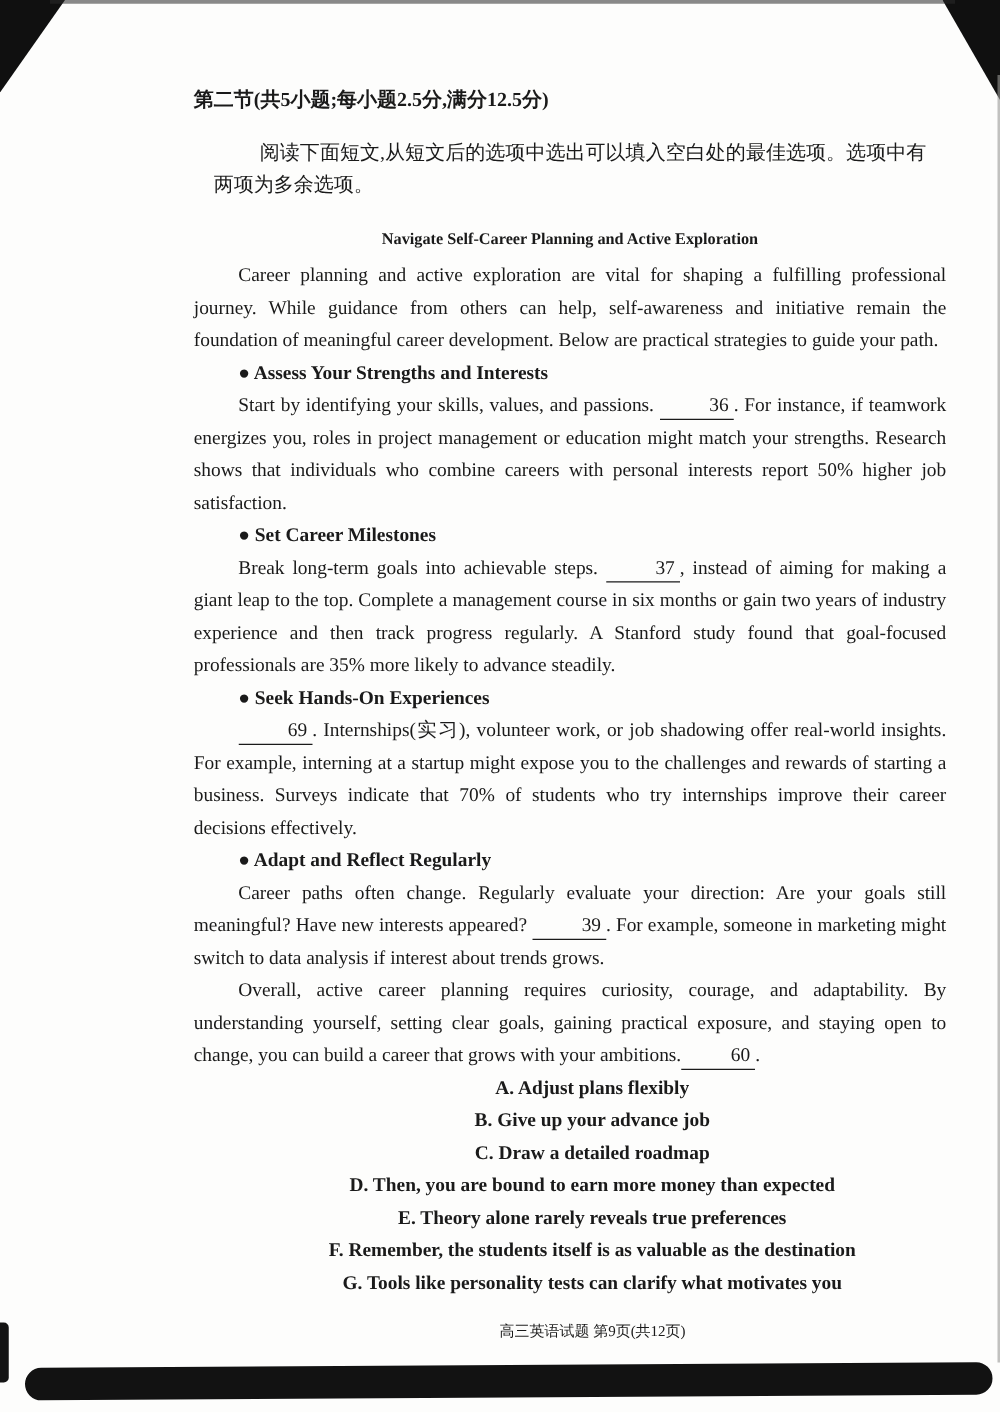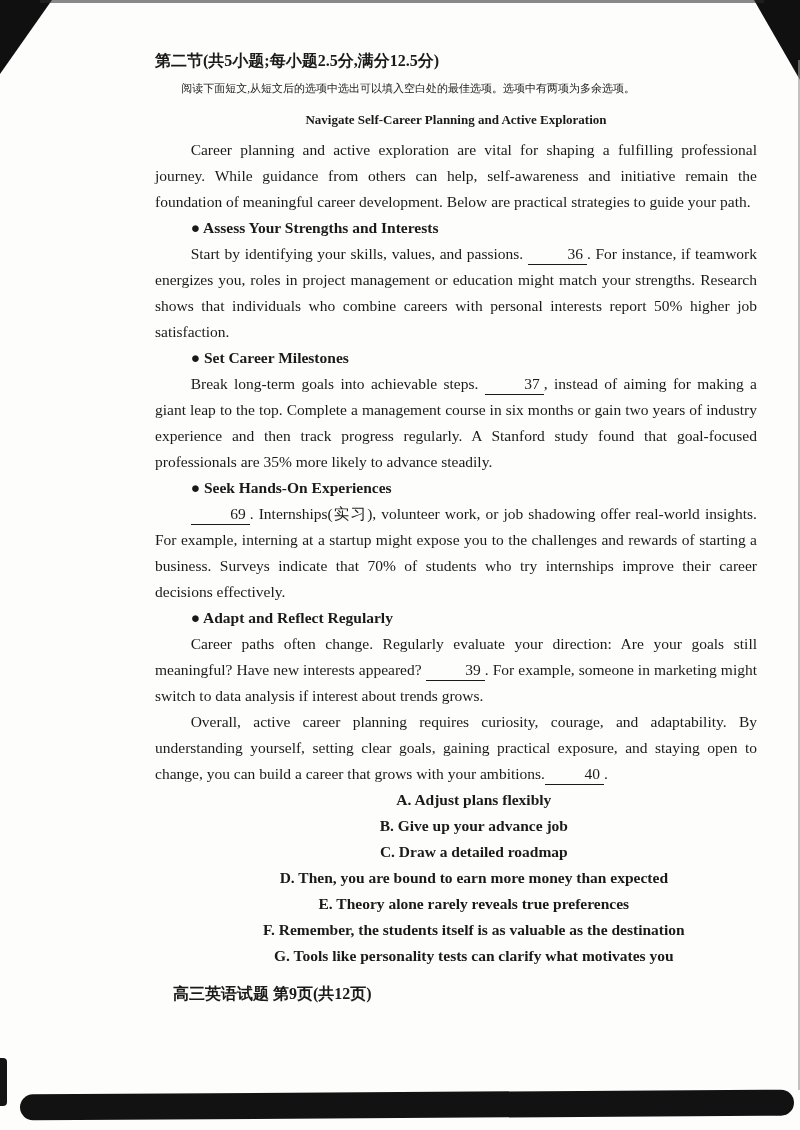--- a/index.html
+++ b/index.html
@@ -46,35 +46,35 @@
   .bottom-band {
     position: absolute; left: 20px; right: 6px; top: 1092px;
     height: 26px; background: #121212;
     border-radius: 13px;
     transform: rotate(-0.35deg);
   }
   
   .content {
     position: absolute;
     left: 155px;
-    top: 48px;
+    top: 68px;
     width: 602px;
     font-size: 15.5px;
     line-height: 26px;
     text-align: justify;
   }
   .section-header {
     margin: 0;
     font-weight: bold;
     font-size: 16px;
   }
   .instructions {
-    margin: 1px;
+    margin: 16px;
     text-indent: 2.3em;
-    font-size: 11px;
+    font-size: 16px;
   }
   .passage-title {
     margin: 6px 0 4px 0;
     font-size: 13px;
     font-weight: bold;
     text-align: center;
   }
   .body-para {
     margin: 0;
     text-indent: 2.3em;
@@ -93,23 +93,23 @@
     line-height: 20px;
   }
   .option-line {
     margin: 0;
     padding-left: 2.3em;
     font-weight: bold;
     text-align: center;
   }
   .page-footer {
     margin: 12px 0 0 0;
-    text-align: left;
-    font-weight: bold;
-    font-size: 16px;
+    text-align: center;
+    font-weight: normal;
+    font-size: 12px;
     transform: translateX(18px);
   }
 </style>
 </head>
 <body>
 
 <div class="scan-page">
 
   <div class="corner-tl"></div>
   <div class="corner-tr"></div>
@@ -125,21 +125,21 @@
     <div id="article">
         <p class="body-para">Career planning and active exploration are vital for shaping a fulfilling professional journey. While guidance from others can help, self-awareness and initiative remain the foundation of meaningful career development. Below are practical strategies to guide your path.</p>
         <p class="h-item">● Assess Your Strengths and Interests</p>
         <p class="body-para">Start by identifying your skills, values, and passions. <span class="blank">36</span>. For instance, if teamwork energizes you, roles in project management or education might match your strengths. Research shows that individuals who combine careers with personal interests report 50% higher job satisfaction.</p>
         <p class="h-item">● Set Career Milestones</p>
         <p class="body-para">Break long-term goals into achievable steps. <span class="blank">37</span>, instead of aiming for making a giant leap to the top. Complete a management course in six months or gain two years of industry experience and then track progress regularly. A Stanford study found that goal-focused professionals are 35% more likely to advance steadily.</p>
         <p class="h-item">● Seek Hands-On Experiences</p>
         <p class="body-para"><span class="blank">69</span>. Internships(实习), volunteer work, or job shadowing offer real-world insights. For example, interning at a startup might expose you to the challenges and rewards of starting a business. Surveys indicate that 70% of students who try internships improve their career decisions effectively.</p>
         <p class="h-item">● Adapt and Reflect Regularly</p>
         <p class="body-para">Career paths often change. Regularly evaluate your direction: Are your goals still meaningful? Have new interests appeared? <span class="blank">39</span>. For example, someone in marketing might switch to data analysis if interest about trends grows.</p>
-        <p class="body-para">Overall, active career planning requires curiosity, courage, and adaptability. By understanding yourself, setting clear goals, gaining practical exposure, and staying open to change, you can build a career that grows with your ambitions.<span class="blank">40</span>.</p>
+        <p class="body-para">Overall, active career planning requires curiosity, courage, and adaptability. By understanding yourself, setting clear goals, gaining practical exposure, and staying open to change, you can build a career that grows with your ambitions.<span class="blank">60</span>.</p>
       </div>
     <div id="options">
         <p class="option-line">A. Adjust plans flexibly</p>
         <p class="option-line">B. Give up your advance job</p>
         <p class="option-line">C. Draw a detailed roadmap</p>
         <p class="option-line">D. Then, you are bound to earn more money than expected</p>
         <p class="option-line">E. Theory alone rarely reveals true preferences</p>
         <p class="option-line">F. Remember, the students itself is as valuable as the destination</p>
         <p class="option-line">G. Tools like personality tests can clarify what motivates you</p>
       </div>

